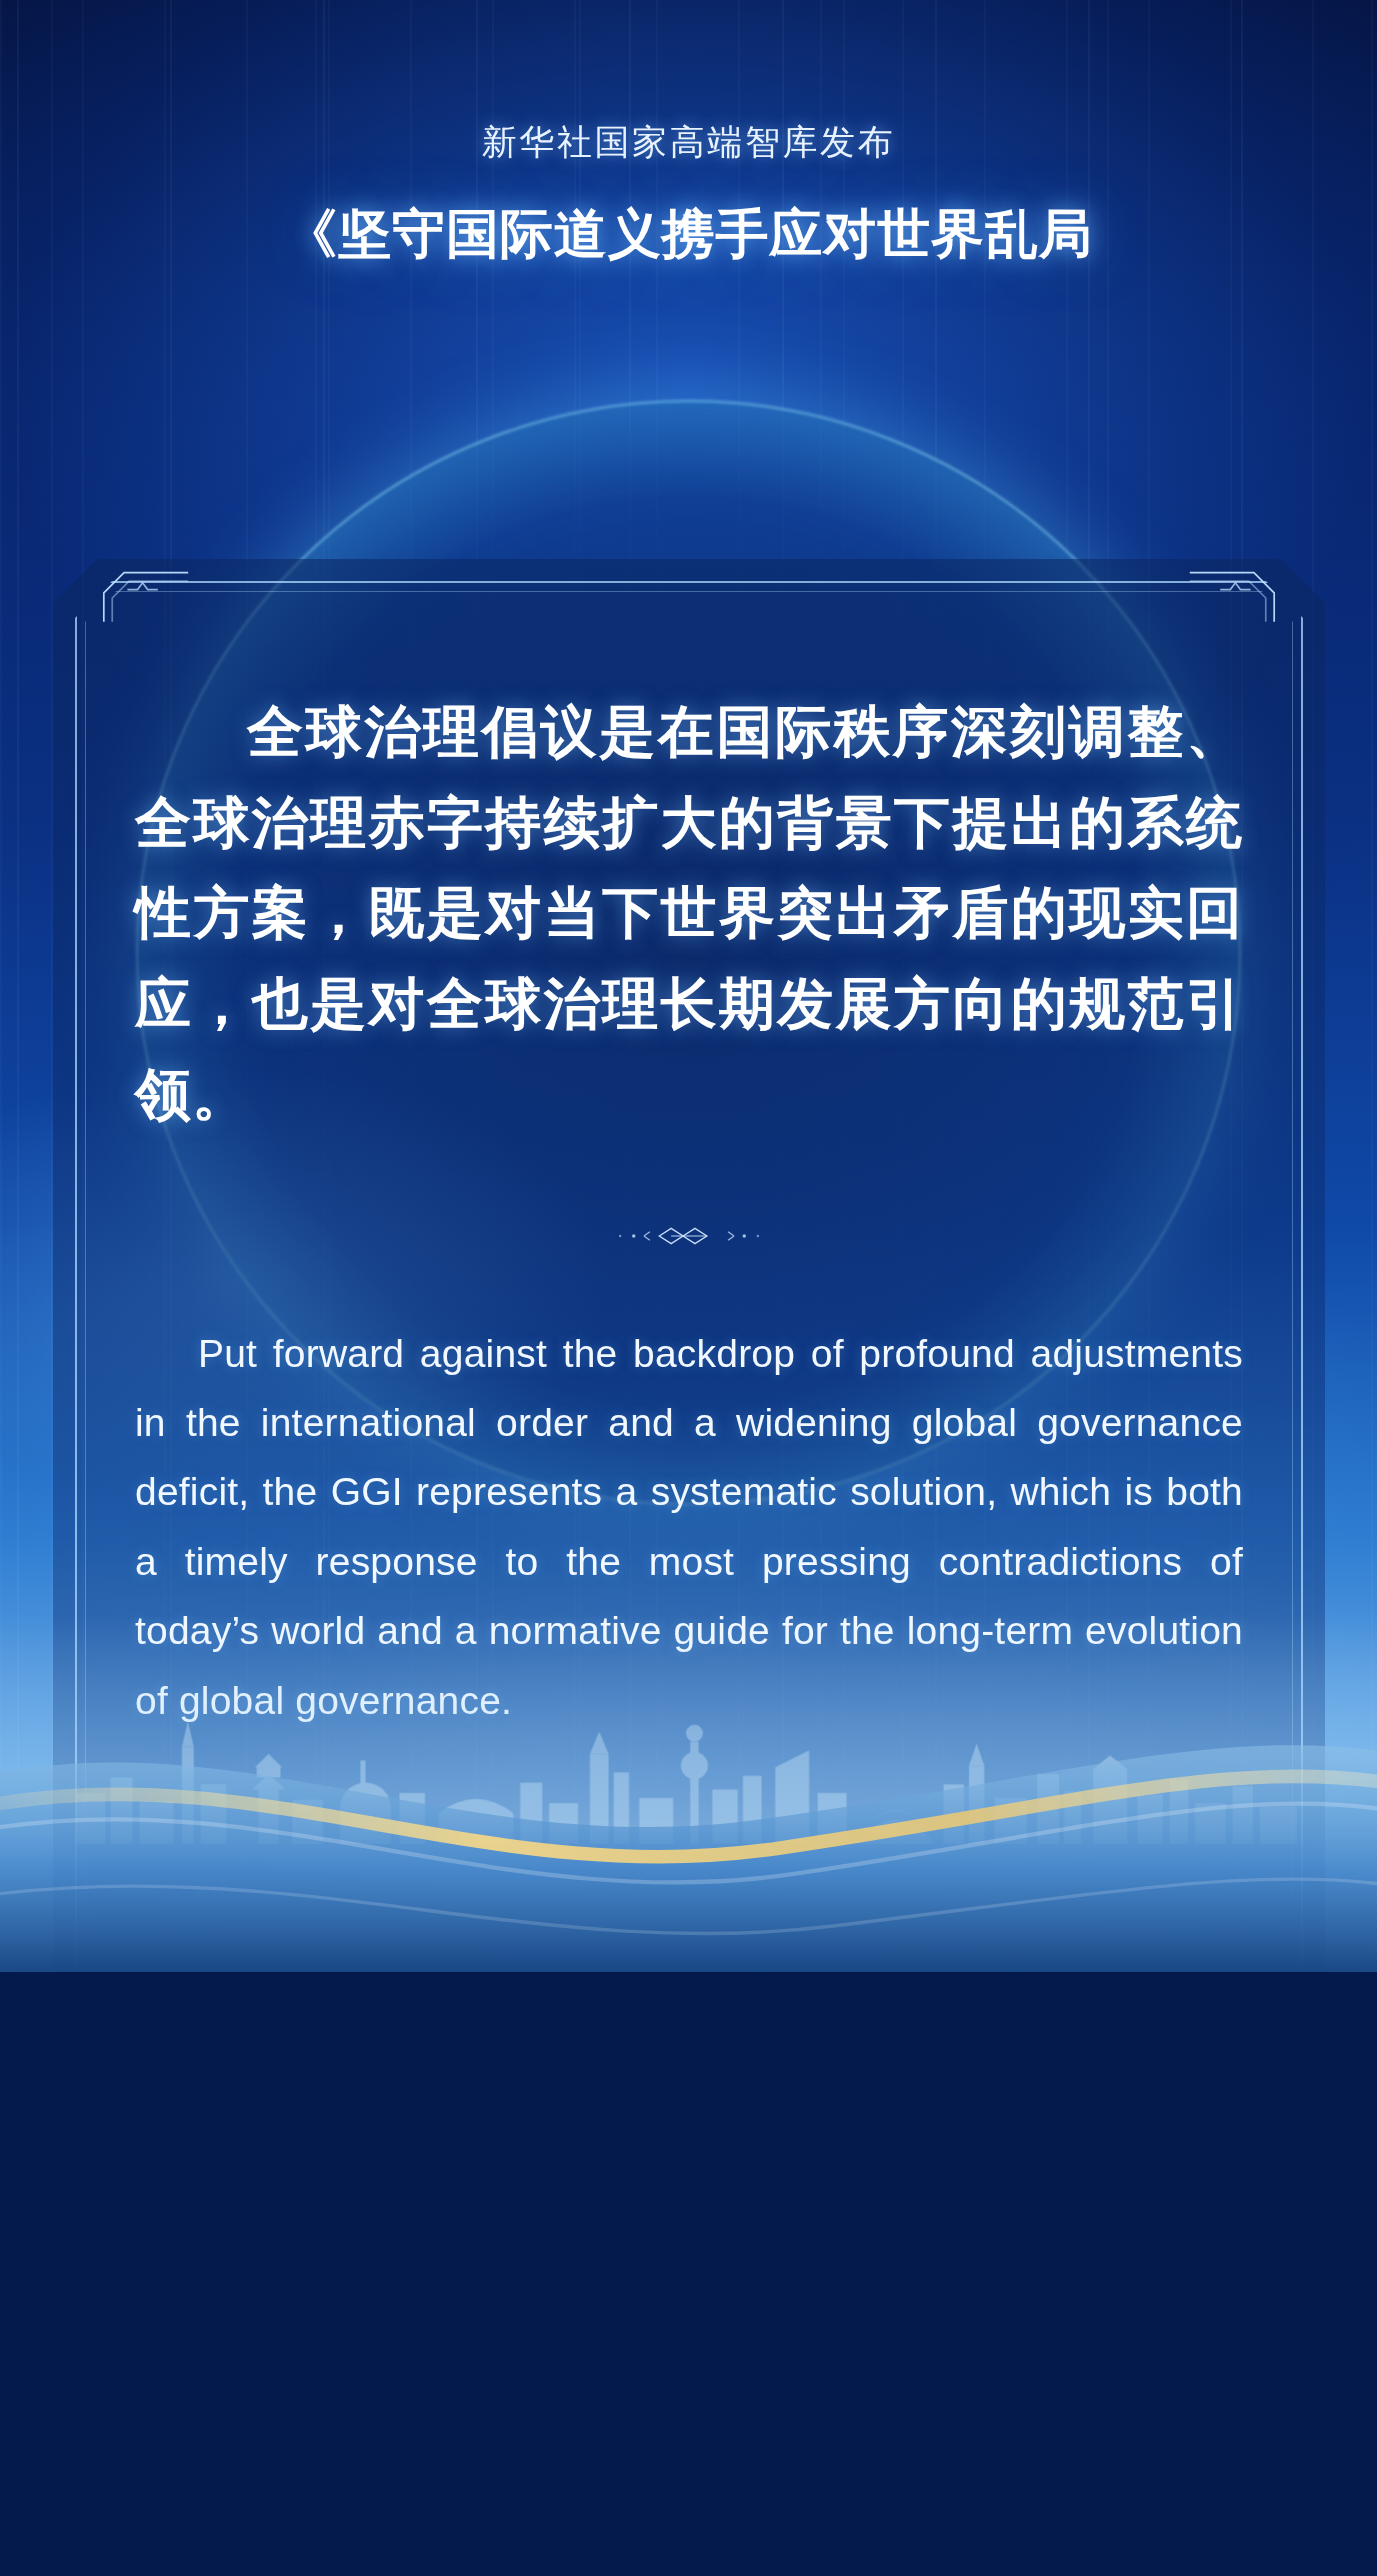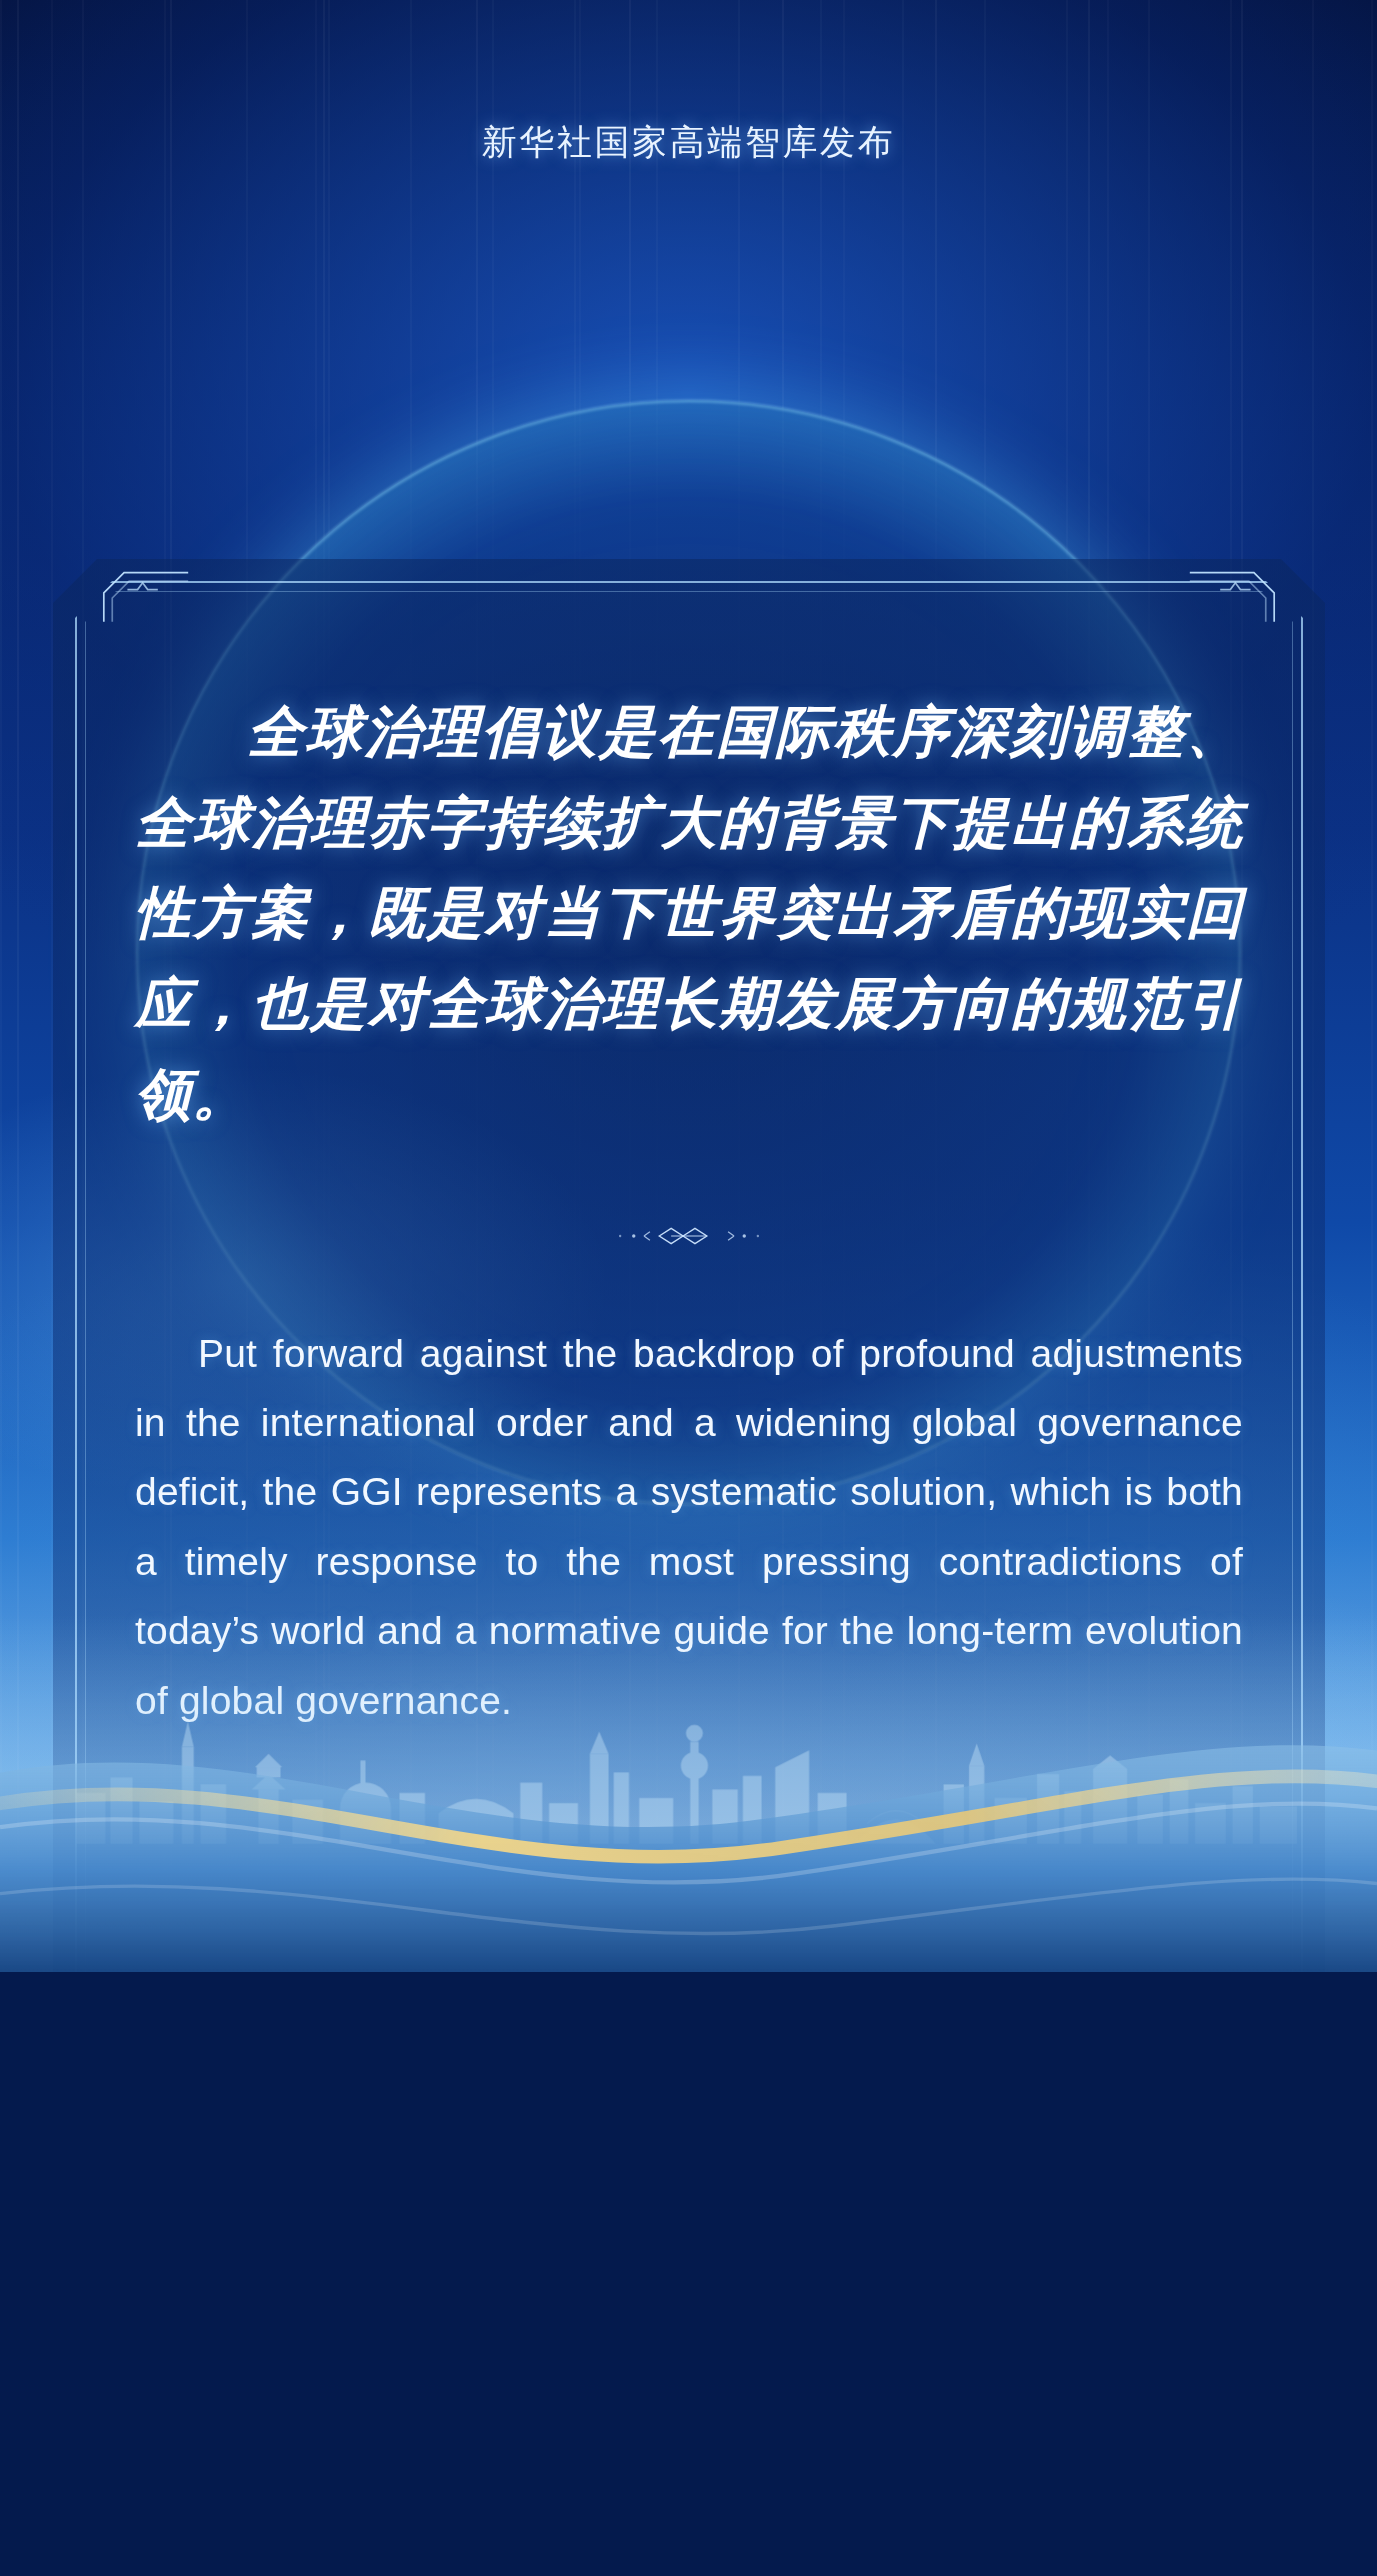--- a/index.html
+++ b/index.html
@@ -168,21 +168,20 @@
   }
   .cn-text {
     color: #ffffff;
     font-size: 56px;
     font-weight: bold;
     line-height: 1.62;
     letter-spacing: 0.9px;
     text-indent: 112px;
     text-align: justify;
     text-shadow: 0 0 18.7px rgba(120,190,255,0.55);
-    font-style: italic;
   }
 
   .divider {
     position: relative;
     margin: 78px 0 66px 0;
     height: 34px;
   }
   .divider .rule {
     position: absolute;
     top: 17px;
@@ -251,20 +250,21 @@
 <div class="poster">
 
   <div class="streaks"></div>
   <div class="globe"></div>
   <div class="bloom-a"></div>
   <div class="bloom-b"></div>
 
   <div class="header">
     <div class="kicker">新华社国家高端智库发布</div>
     <div class="title">
+      <span class="line1">《坚守国际道义携手应对世界乱局</span>
     </div>
   </div>
 
   <div class="card-wrap">
     <div class="card-bg"></div>
     <div class="card-border"></div>
     <div class="card-border-inner"></div>
 
     <div class="corner tl">
       <svg viewBox="0 0 104 64" fill="none" stroke="#bfe2ff" stroke-width="2">

